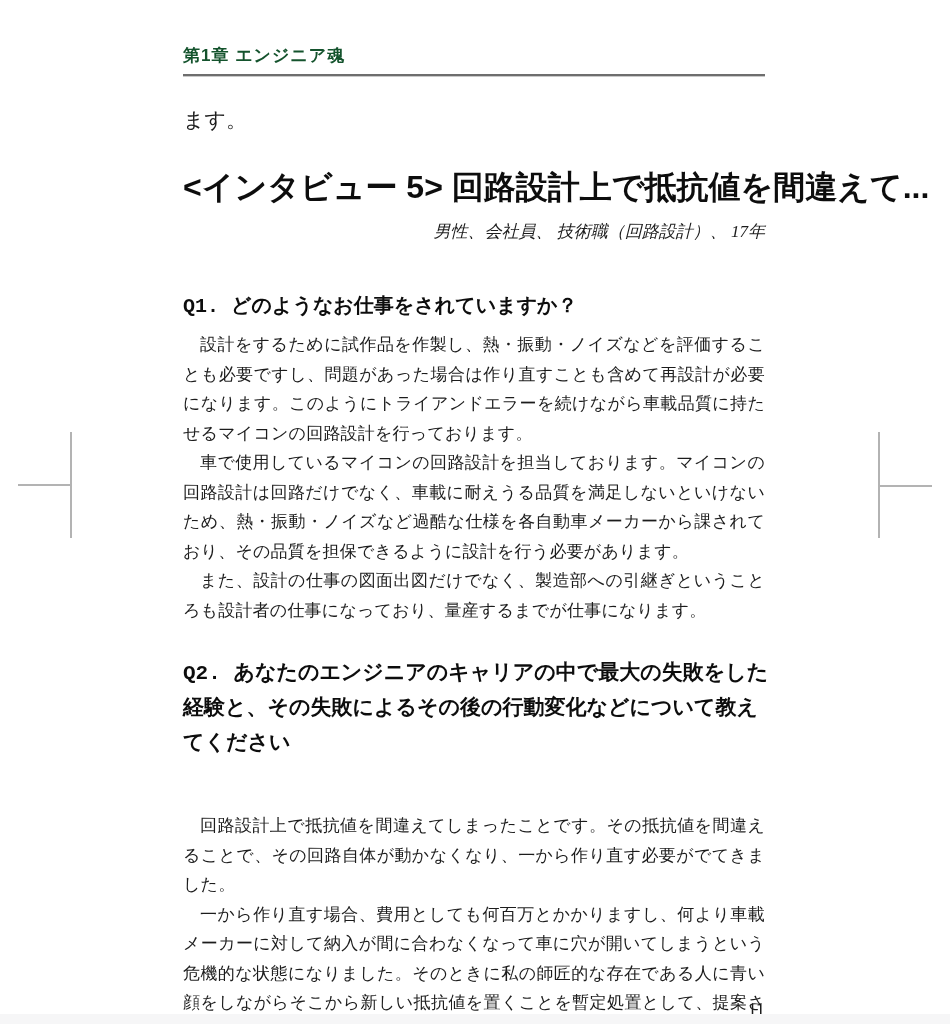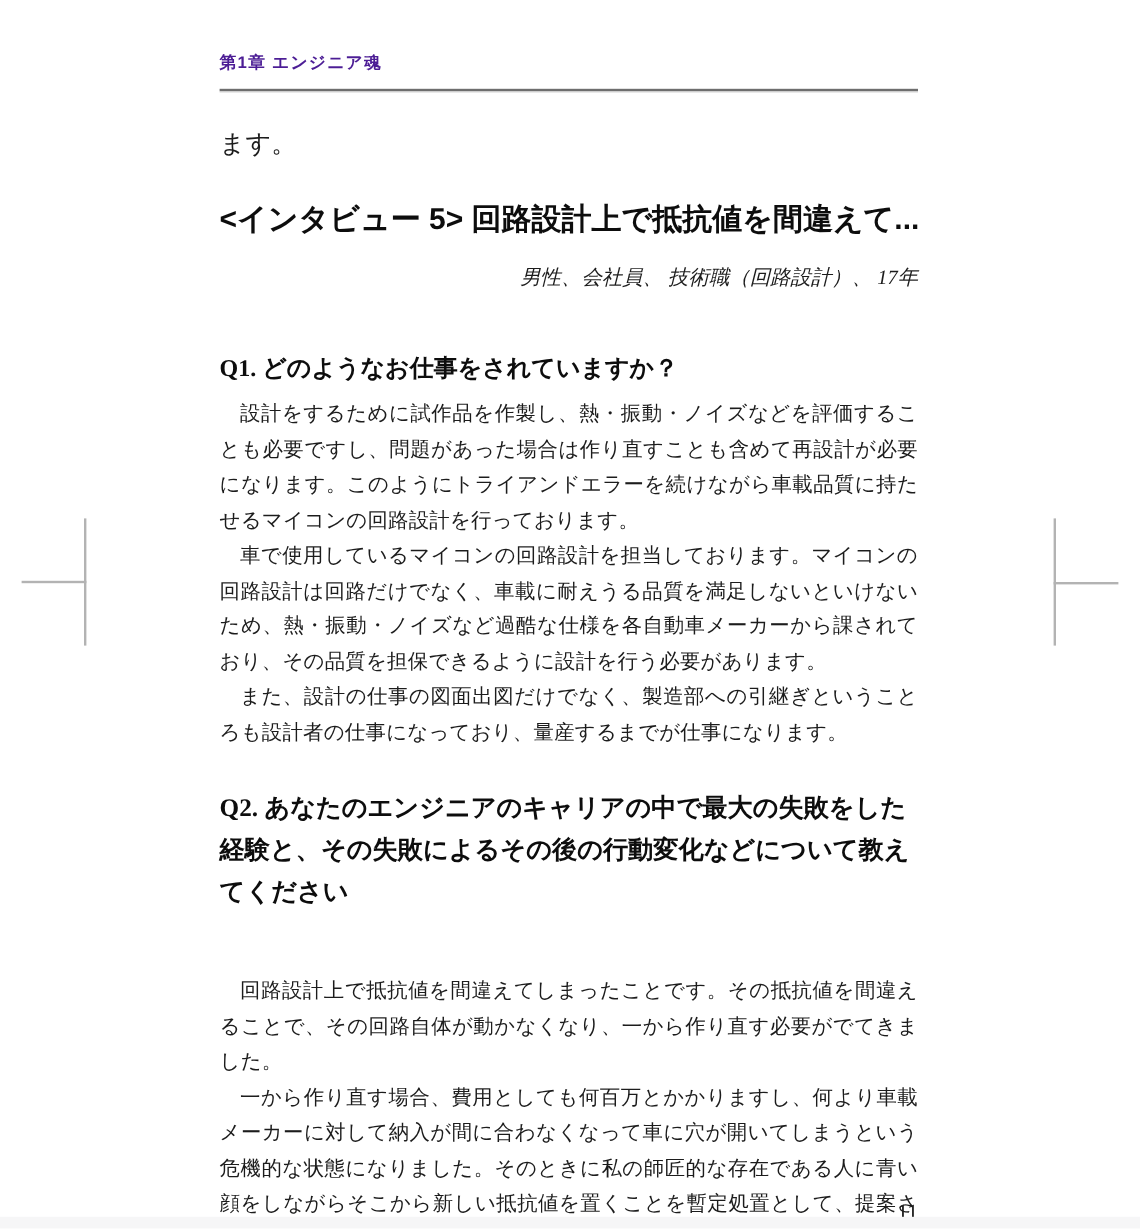--- a/index.html
+++ b/index.html
@@ -18,23 +18,23 @@
   }
 
   
   .running-header {
     position: absolute;
     left: 183px;
     top: 44px;
     width: 582px;
     font-family: "Liberation Sans", "DejaVu Sans", sans-serif;
     font-weight: bold;
-    font-size: 14px;
+    font-size: 17px;
     letter-spacing: 1px;
-    color: #4c1d95;
+    color: #14532d;
   }
   .header-rule {
     position: absolute;
     left: 183px;
     top: 74px;
     width: 582px;
     height: 3px;
     border-top: 2px solid #6e6e6e;
     border-bottom: 1px solid #c9c9c9;
     box-sizing: border-box;
@@ -55,42 +55,42 @@
   }
 
   
   .interview-title {
     position: absolute;
     left: 183px;
     top: 166px;
     width: 600px;
     font-family: "Liberation Sans", "DejaVu Sans", sans-serif;
     font-weight: bold;
-    font-size: 25px;
+    font-size: 32px;
     letter-spacing: 0px;
     color: #0d0d0d;
     white-space: nowrap;
   }
   .byline {
     position: absolute;
     left: 183px;
     top: 220px;
     width: 582px;
     text-align: right;
     font-size: 17px;
     color: #1c1c1c;
     font-style: italic;
   }
 
   
   .q-heading {
     position: absolute;
     left: 183px;
     width: 590px;
-    font-family: Liberation Serif, serif;
+    font-family: Liberation Mono, monospace;
     font-weight: bold;
     color: #0d0d0d;
   }
   .q1-heading {
     top: 292px;
     font-size: 20px;
     line-height: 30px;
   }
   .q2-heading {
     top: 656px;

